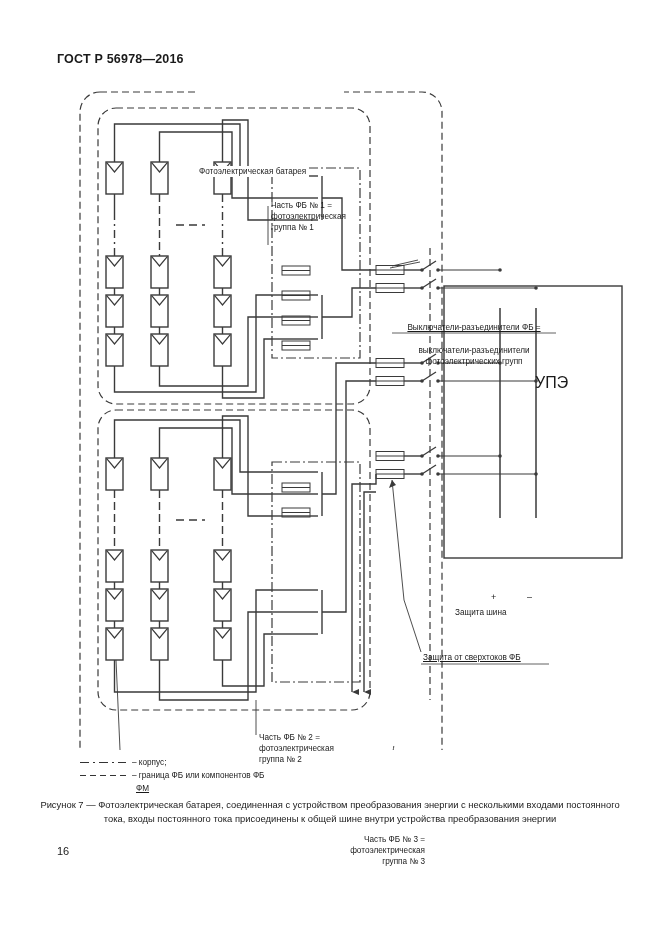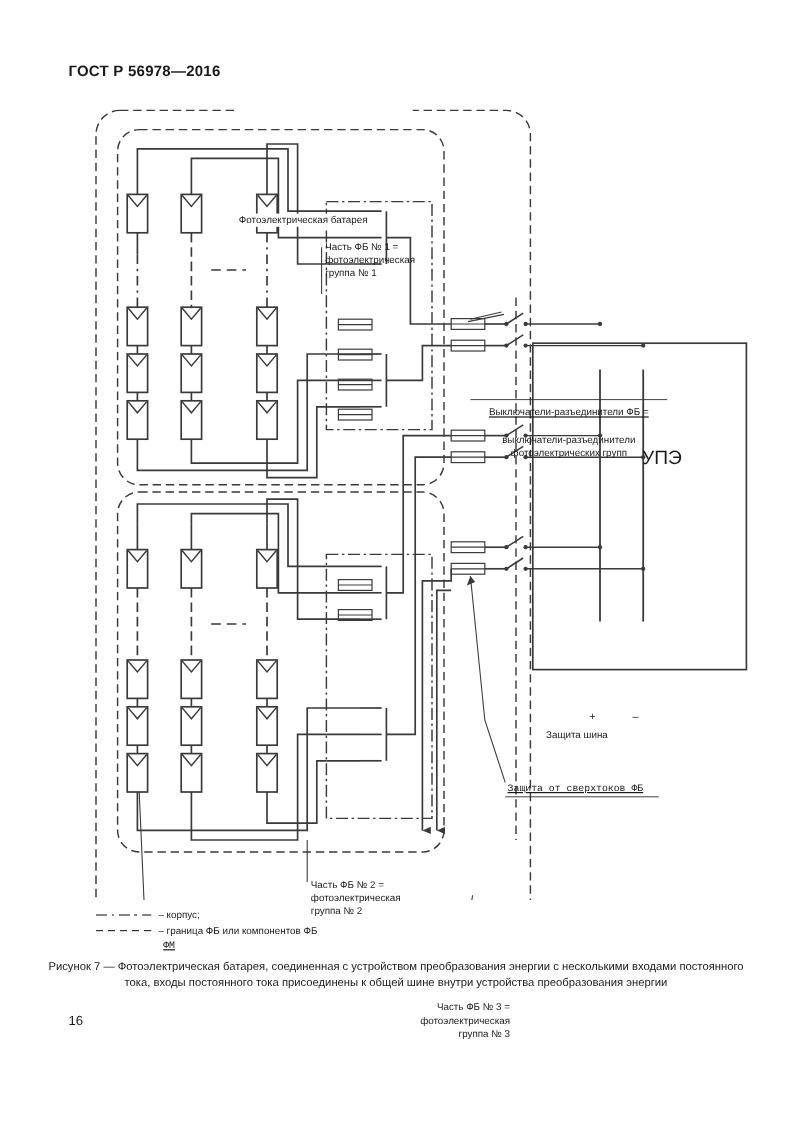--- a/index.html
+++ b/index.html
@@ -23,25 +23,25 @@
   .key-dashdot{background-image:linear-gradient(to right,#333 0 9px,transparent 9px 13px,#333 13px 15px,transparent 15px 19px,#333 19px 28px,transparent 28px 32px,#333 32px 34px,transparent 34px 38px,#333 38px 46px);}
   .key-dash{background-image:linear-gradient(to right,#333 0 6px,transparent 6px 10px,#333 10px 16px,transparent 16px 20px,#333 20px 26px,transparent 26px 30px,#333 30px 36px,transparent 36px 40px,#333 40px 46px);}
 
   
   .figure{position:absolute;left:0;top:80px;width:661px;height:670px;}
   .figure svg{display:block;}
 
   
   .lbl{position:absolute;font-size:8.2px;line-height:11.2px;color:#1a1a1a;white-space:pre-line;}
   .lbl.c{text-align:center;}
-  .lbl.u{text-decoration:underline;font-family:Liberation Mono, monospace;}
-
-  #lbl-battery{left:196px;top:98px;background:#fff;padding:0 3px;}
+  .lbl.u{text-decoration:underline;}
+
+  #lbl-battery{left:196px;top:86px;background:#fff;padding:0 3px;}
   #lbl-part1{left:271px;top:120px;}
-  #lbl-switches{left:390px;top:247px;text-align:center;width:168px;}
+  #lbl-switches{left:390px;top:231px;text-align:center;width:168px;}
   #lbl-switches .u{text-decoration:underline;}
   #lbl-upe{left:535px;top:297px;font-size:16px;}
   #lbl-bus{left:455px;top:527px;}
   #lbl-overcurrent{left:423px;top:572px;}
   #lbl-part2{left:259px;top:652px;}
   #lbl-fm{left:136px;top:703px;text-align:center;}
   #lbl-part3{left:305px;top:754px;text-align:right;width:120px;}
 </style>
 </head>
 <body>

